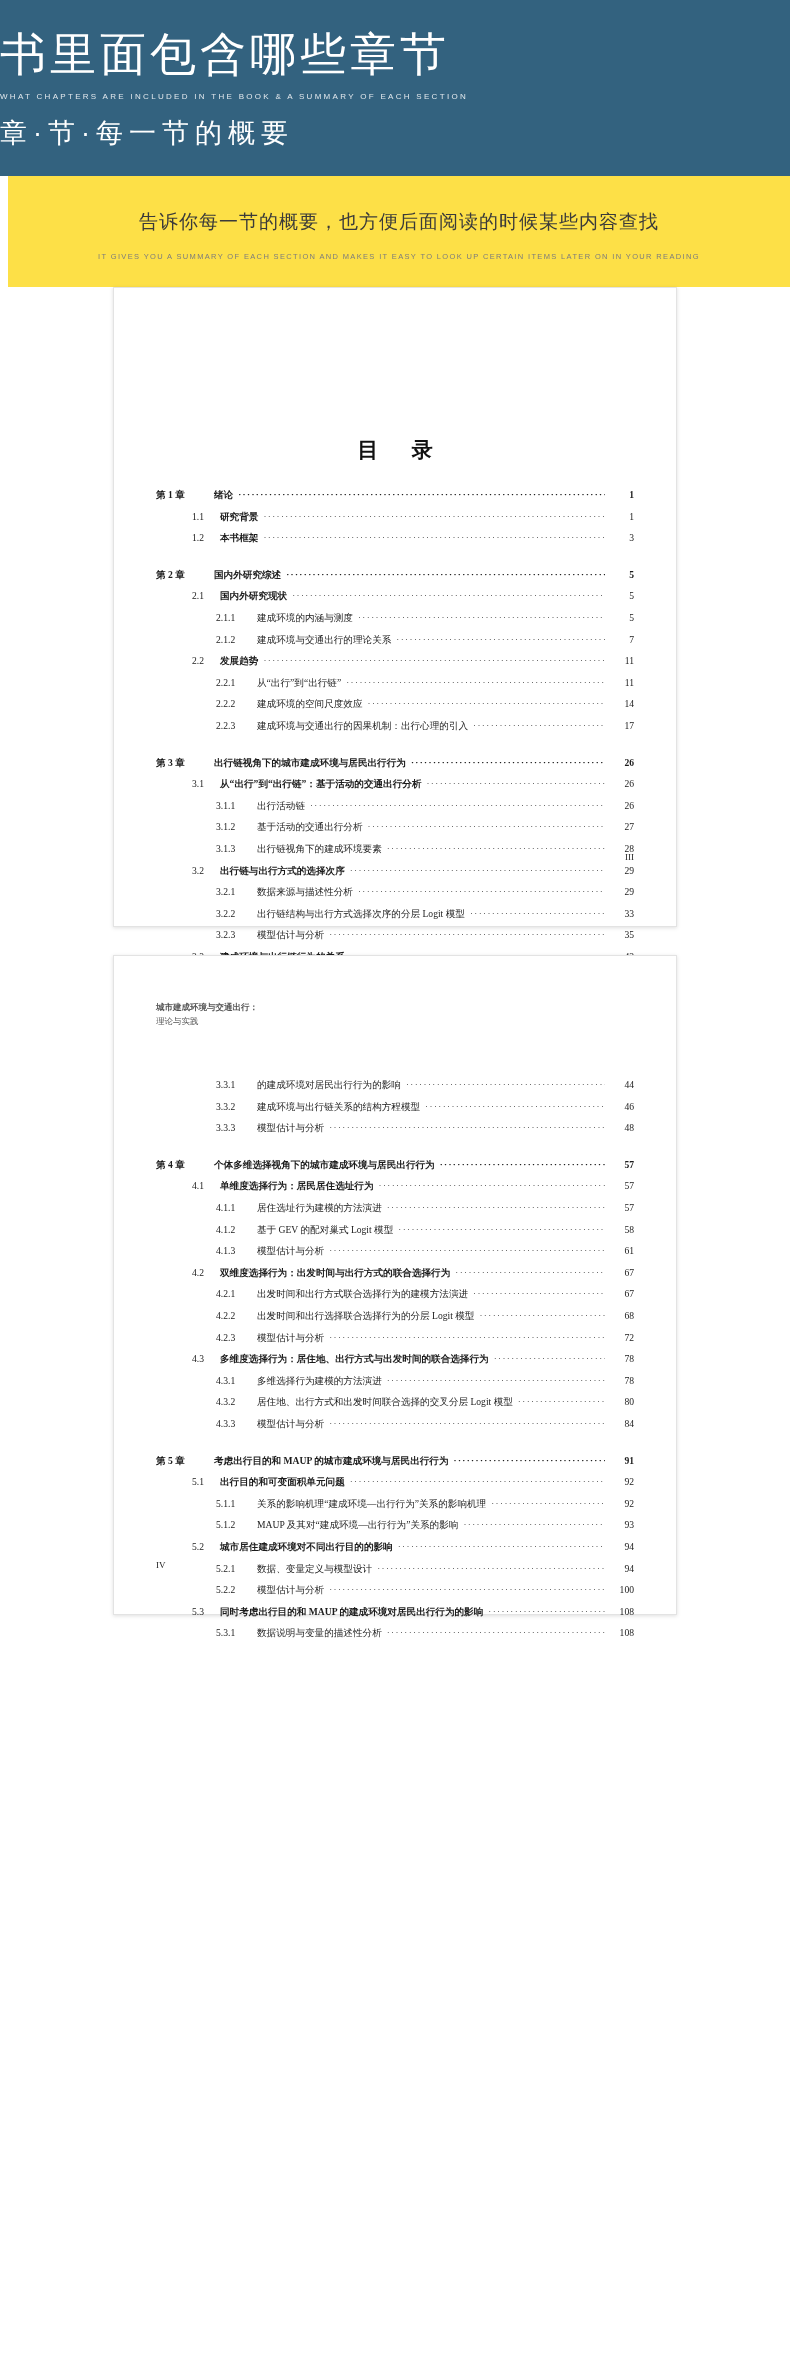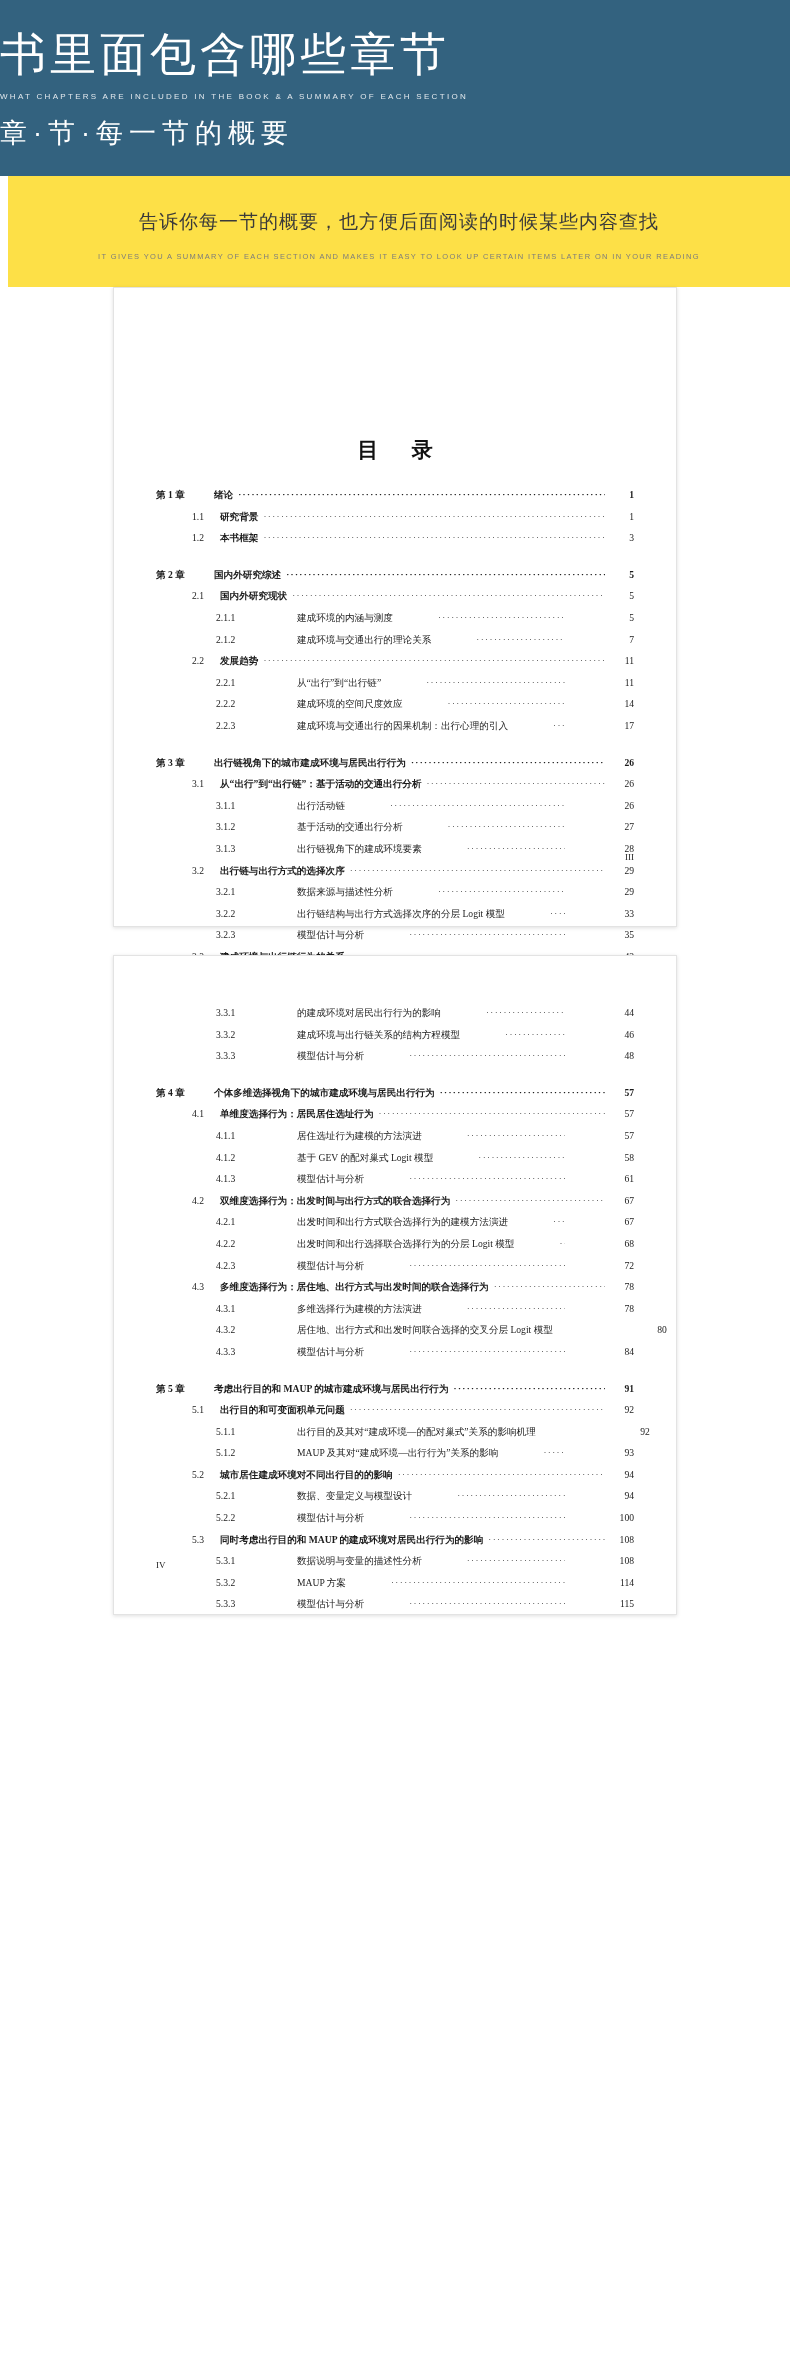--- a/index.html
+++ b/index.html
@@ -151,21 +151,21 @@
 
   
   .lvl-chapter { font-weight: bold; }
   .lvl-chapter .toc-num { width: 52px; }
   .lvl-chapter .toc-text { margin-left: 6px; }
 
   .lvl-section { padding-left: 30px; }
   .lvl-section .toc-num { width: 24px; text-align: center; }
   .lvl-section .toc-text { margin-left: 10px; font-weight: bold; }
 
-  .lvl-sub { padding-left: 60px; gap: 40px; }
+  .lvl-sub { padding-left: 60px; }
   .lvl-sub .toc-num { width: 33px; }
   .lvl-sub .toc-text { margin-left: 8px; }
 
   .folio {
     position: absolute;
     font-size: 9px;
     color: #222;
     font-family: "Liberation Serif", "DejaVu Serif", serif;
   }
   .folio.right { right: 42px; }
@@ -315,20 +315,24 @@
           <span class="toc-leader">········································································································································································································</span>
           <span class="toc-page">42</span>
         </div>
       </div>
     <div class="folio right" style="bottom:64px;">III</div>
   </div>
 </div>
 
 <div class="sheet-wrap">
   <div class="sheet page2">
+    <div class="running-head">
+      <div class="rh1">城市建成环境与交通出行：</div>
+      <div class="rh2">理论与实践</div>
+    </div>
     <div class="toc-list" style="margin-top:52px;">
         <div class="toc-row lvl-sub">
           <span class="toc-num">3.3.1</span>
           <span class="toc-text">的建成环境对居民出行行为的影响</span>
           <span class="toc-leader">········································································································································································································</span>
           <span class="toc-page">44</span>
         </div>
         <div class="toc-row lvl-sub">
           <span class="toc-num">3.3.2</span>
           <span class="toc-text">建成环境与出行链关系的结构方程模型</span>
@@ -426,21 +430,21 @@
           <span class="toc-page">91</span>
         </div>
         <div class="toc-row lvl-section">
           <span class="toc-num">5.1</span>
           <span class="toc-text">出行目的和可变面积单元问题</span>
           <span class="toc-leader">········································································································································································································</span>
           <span class="toc-page">92</span>
         </div>
         <div class="toc-row lvl-sub">
           <span class="toc-num">5.1.1</span>
-          <span class="toc-text">出行目的及其对“建成环境—的配对巢式”关系的影响机理</span>
+          <span class="toc-text">关系的影响机理“建成环境—出行行为”关系的影响机理</span>
           <span class="toc-leader">········································································································································································································</span>
           <span class="toc-page">92</span>
         </div>
         <div class="toc-row lvl-sub">
           <span class="toc-num">5.1.2</span>
           <span class="toc-text">MAUP 及其对“建成环境—出行行为”关系的影响</span>
           <span class="toc-leader">········································································································································································································</span>
           <span class="toc-page">93</span>
         </div>
         <div class="toc-row lvl-section">

